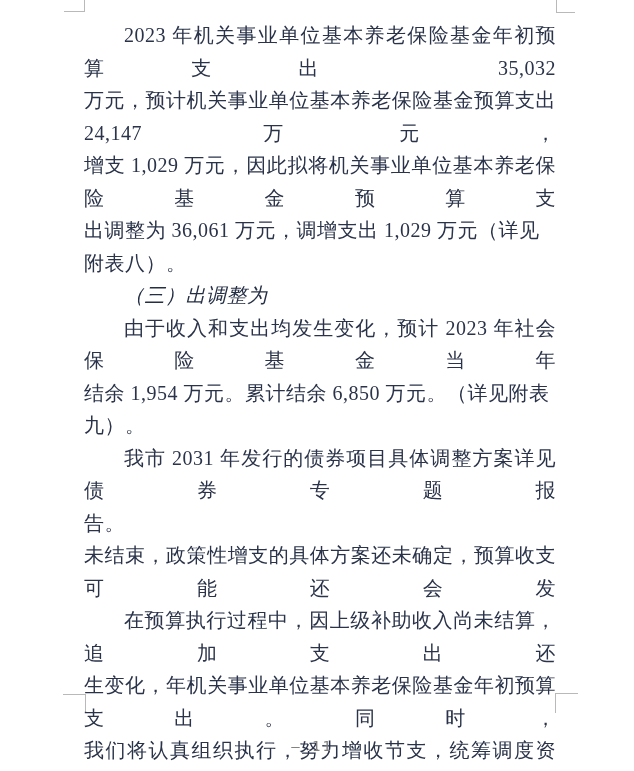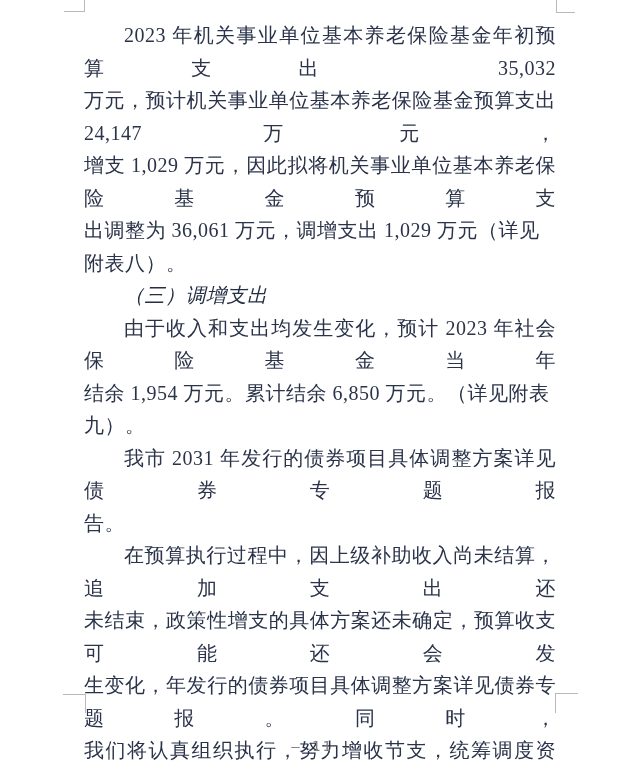--- a/index.html
+++ b/index.html
@@ -100,31 +100,31 @@
   <div class="mark mark-bl"></div>
   <div class="mark mark-br"></div>
 
   <div class="content">
 
     <div class="line justify indent">2023 年机关事业单位基本养老保险基金年初预算支出 35,032</div>
     <div class="line justify">万元，预计机关事业单位基本养老保险基金预算支出 24,147 万元，</div>
     <div class="line justify">增支 1,029 万元，因此拟将机关事业单位基本养老保险基金预算支</div>
     <div class="line left">出调整为 36,061 万元，调增支出 1,029 万元（详见附表八）。</div>
 
-    <div class="line left indent heading-kai">（三）调增支出</div>
+    <div class="line left indent heading-kai">（三）出调整为</div>
 
     <div class="line justify indent">由于收入和支出均发生变化，预计 2023 年社会保险基金当年</div>
     <div class="line left">结余 1,954 万元。累计结余 6,850 万元。（详见附表九）。</div>
 
 
     <div class="line justify indent">我市 2031 年发行的债券项目具体调整方案详见债券专题报</div>
     <div class="line left">告。</div>
 
+    <div class="line justify">未结束，政策性增支的具体方案还未确定，预算收支可能还会发</div>
     <div class="line justify indent">在预算执行过程中，因上级补助收入尚未结算，追加支出还</div>
-    <div class="line justify">未结束，政策性增支的具体方案还未确定，预算收支可能还会发</div>
-    <div class="line justify">生变化，年发行的债券项目具体调整方案详见债券专题报。同时，</div>
+    <div class="line justify">生变化，年机关事业单位基本养老保险基金年初预算支出。同时，</div>
     <div class="line justify">我们将认真组织执行，努力增收节支，统筹调度资金，不断优化</div>
 
   </div>
 
   <div class="footer">— 11 —</div>
 
 </div>
 
 </body></html>

